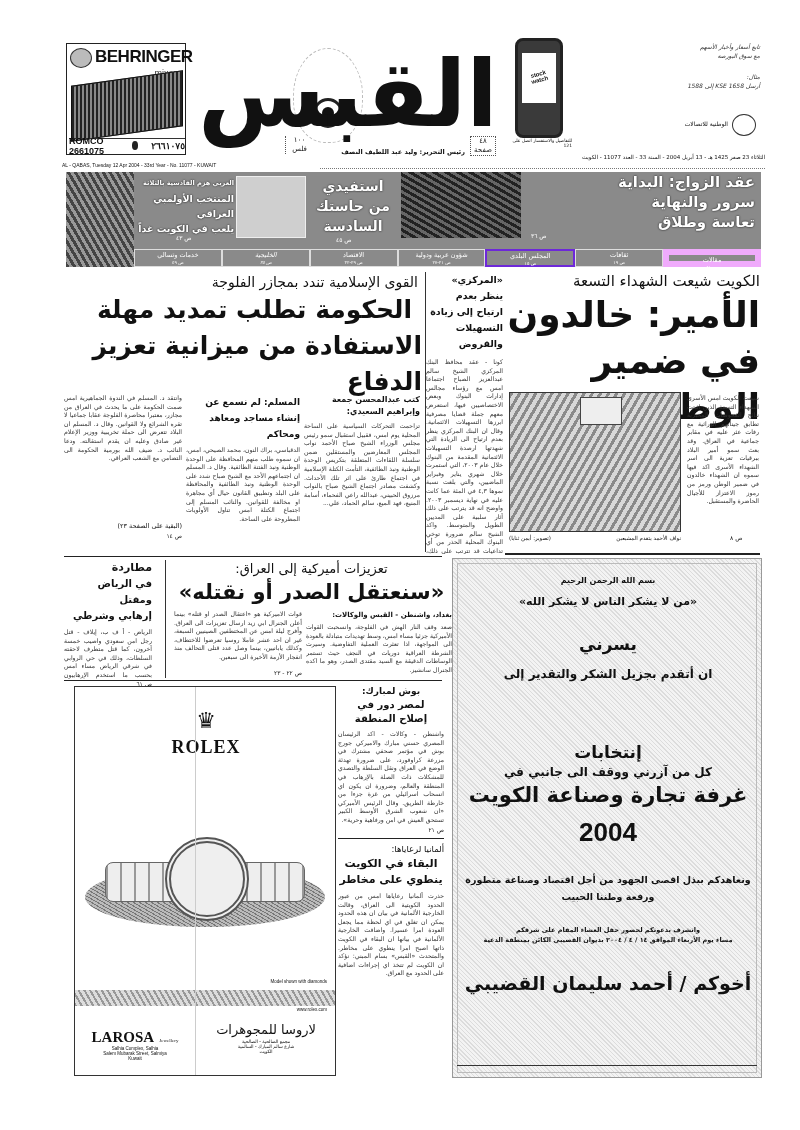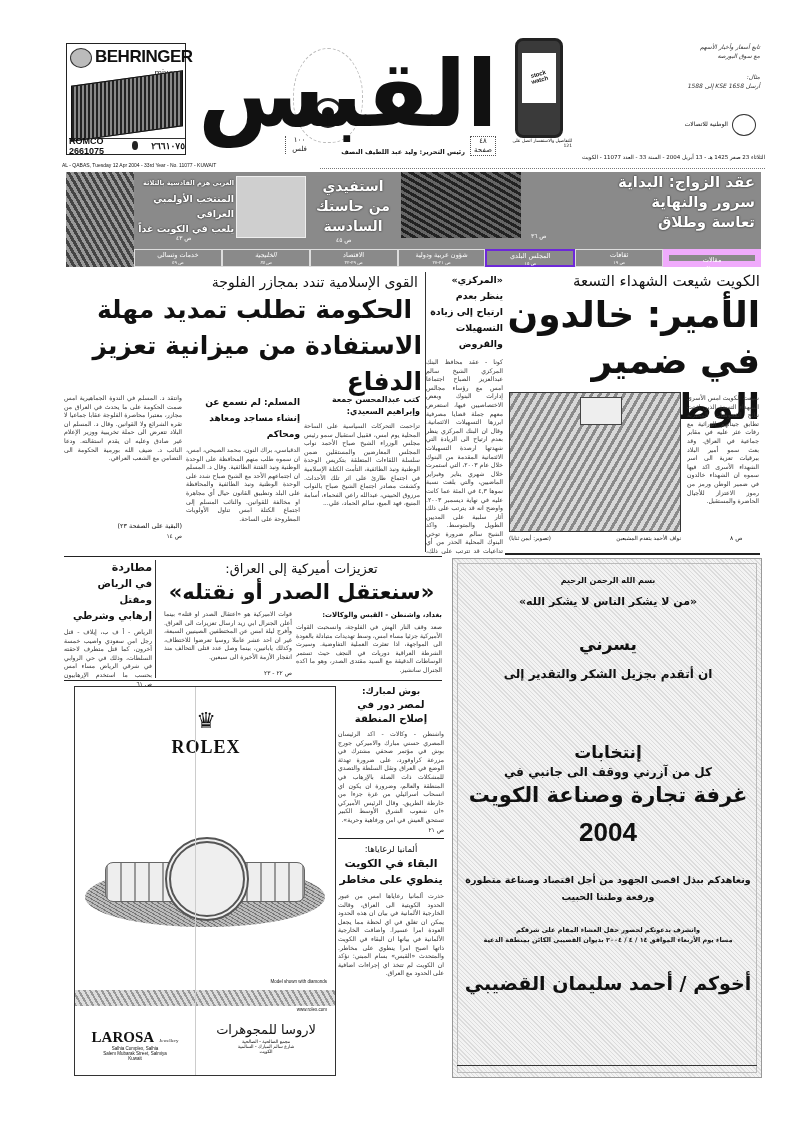--- a/index.html
+++ b/index.html
@@ -182,21 +182,21 @@
 <div class="abs" style="left:64px;top:556px;width:378px;border-top:1px solid #222;"></div>
 
 <div class="abs" style="left:64px;top:560px;width:88px;height:118px;">
   <div class="rtl boldhead" style="font-size:11px;line-height:16px;letter-spacing:3px;">مطاردة</div>
   <div class="rtl boldhead" style="font-size:10px;line-height:16px;">في الرياض ومقتل</div>
   <div class="rtl boldhead" style="font-size:10px;line-height:16px;">إرهابي وشرطي</div>
   <div class="body-text" style="margin-top:4px;height:52px;overflow:hidden;">الرياض - أ ف ب، إيلاف - قتل رجل امن سعودي واصيب خمسة آخرون، كما قتل متطرف لاحقته السلطات، وذلك في حي الروابي في شرقي الرياض مساء امس بحسب ما استخدم الإرهابيون قنابل الرشاش عند محاصرة الأجهزة الأمنية لهم.</div>
   <div class="pgref">ص ٦١</div>
 </div>
 
-<div class="abs vrule" style="left:155px;top:560px;width:288px;height:118px;padding-left:4px;">
+<div class="abs vrule" style="left:165px;top:560px;width:288px;height:118px;padding-left:4px;">
   <div class="rtl ctr" style="font-size:13px;line-height:18px;text-align:center;">تعزيزات أميركية إلى العراق:</div>
   <div class="rtl ctr boldhead" style="font-size:21px;line-height:28px;text-align:center;">«سنعتقل الصدر أو نقتله»</div>
   <div class="abs" style="left:140px;top:50px;width:146px;">
     <div class="rtl boldhead" style="font-size:7px;line-height:10px;">بغداد، واشنطن - القبس والوكالات:</div>
     <div class="body-text" style="margin-top:3px;height:52px;overflow:hidden;">صعد وقف النار الهش في الفلوجة، وانسحبت القوات الأميركية جزئيا مساء امس، وسط تهديدات متبادلة بالعودة الى المواجهة، اذا تعثرت العملية التفاوضية. وسيرت الشرطة العراقية دوريات في النجف حيث تستمر الوساطات الدقيقة مع السيد مقتدى الصدر، وهو ما اكده الجنرال سانشيز.</div>
   </div>
   <div class="abs" style="left:8px;top:50px;width:128px;">
     <div class="body-text" style="height:56px;overflow:hidden;">قوات الاميركية هو «اعتقال الصدر او قتله» بينما أعلن الجنرال ابي زيد ارسال تعزيزات الى العراق. وأفرج ليلة امس عن المختطفين الصينيين السبعة، غير ان احد عشر عاملا روسيا تعرضوا للاختطاف، وكذلك يابانيين، بينما وصل عدد قتلى التحالف منذ انفجار الأزمة الأخيرة الى سبعين.</div>
     <div class="pgref" style="margin-top:3px;">ص ٢٢ - ٢٣</div>
   </div>
@@ -204,21 +204,21 @@
 <div class="abs" style="left:64px;top:680px;width:378px;border-top:1px solid #222;"></div>
 
 <div class="abs" style="left:338px;top:684px;width:106px;height:150px;">
   <div class="rtl ctr boldhead" style="font-size:9px;line-height:14px;text-align:center;">بوش لمبارك:</div>
   <div class="rtl ctr boldhead" style="font-size:10px;line-height:14px;text-align:center;">لمصر دور في</div>
   <div class="rtl ctr boldhead" style="font-size:10px;line-height:14px;text-align:center;">إصلاح المنطقة</div>
   <div class="body-text" style="margin-top:4px;height:96px;overflow:hidden;">واشنطن - وكالات - اكد الرئيسان المصري حسني مبارك والاميركي جورج بوش في مؤتمر صحفي مشترك في مزرعة كراوفورد، على ضرورة تهدئة الوضع في العراق ونقل السلطة والتصدي للمشكلات ذات الصلة بالإرهاب في المنطقة والعالم، وضرورة ان يكون اي انسحاب اسرائيلي من غزة جزءا من خارطة الطريق. وقال الرئيس الأميركي «ان شعوب الشرق الأوسط الكبير تستحق العيش في امن ورفاهية وحرية».</div>
   <div class="pgref">ص ٢١</div>
 </div>
 <div class="abs" style="left:338px;top:838px;width:106px;height:240px;border-top:1px solid #222;">
-  <div class="rtl ctr" style="font-size:8.5px;line-height:14px;text-align:center;margin-top:3px;">ألمانيا لرعاياها:</div>
+  <div class="rtl ctr" style="font-size:8.5px;line-height:14px;text-align:right;margin-top:3px;">ألمانيا لرعاياها:</div>
   <div class="rtl ctr boldhead" style="font-size:11px;line-height:16px;text-align:center;">البقاء في الكويت</div>
   <div class="rtl ctr boldhead" style="font-size:11px;line-height:16px;text-align:center;">ينطوي على مخاطر</div>
   <div class="body-text" style="margin-top:4px;height:176px;overflow:hidden;">حذرت ألمانيا رعاياها امس من عبور الحدود الكويتية الى العراق، وقالت الخارجية الألمانية في بيان ان هذه الحدود يمكن ان تغلق في اي لحظة مما يجعل العودة امرا عسيرا. واضافت الخارجية الألمانية في بيانها ان البقاء في الكويت ذاتها اصبح امرا ينطوي على مخاطر. والمتحدث «القبس» بسام المبني: نؤكد ان الكويت لم تتخذ اي إجراءات اضافية على الحدود مع العراق.</div>
 </div>
 
 <div class="abs" style="left:74px;top:686px;width:262px;height:390px;border:1px solid #333;background:#fff;">
   <div class="abs ctr" style="left:115px;top:22px;width:32px;height:24px;font-size:22px;line-height:24px;">♛</div>
   <div class="abs ctr" style="left:0;top:50px;width:262px;font:bold 18px 'Liberation Serif',serif;letter-spacing:1px;">ROLEX</div>
 
   <div class="abs" style="left:10px;top:120px;width:240px;height:140px;">

